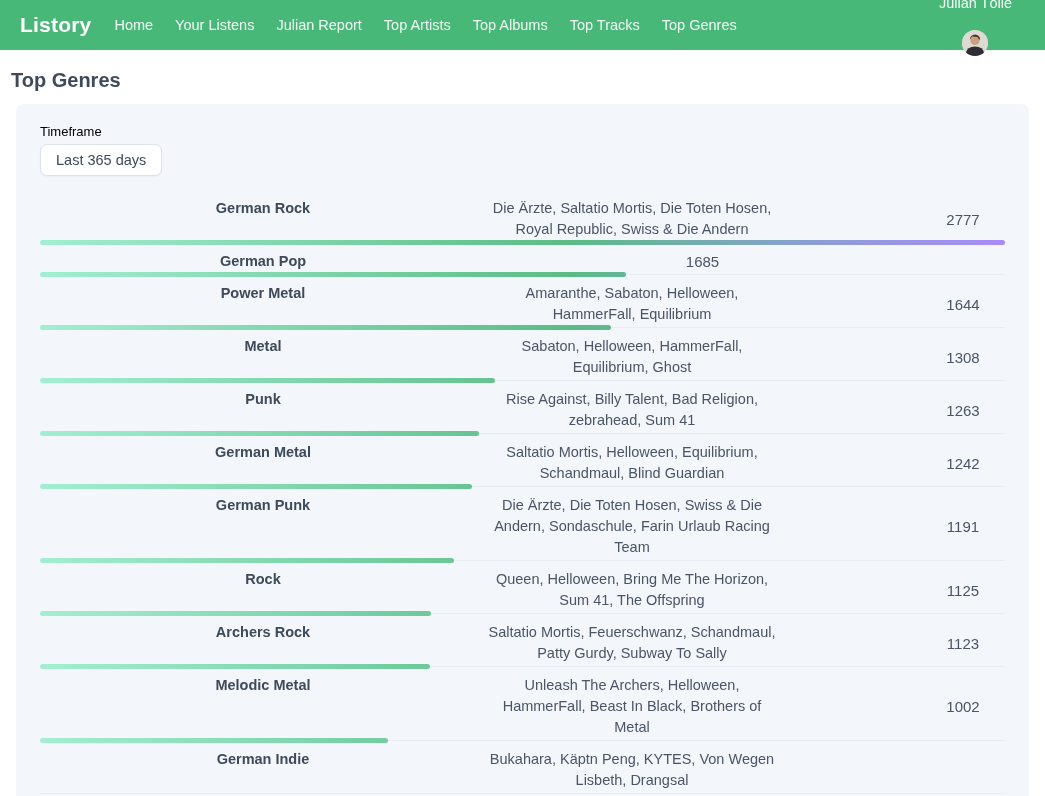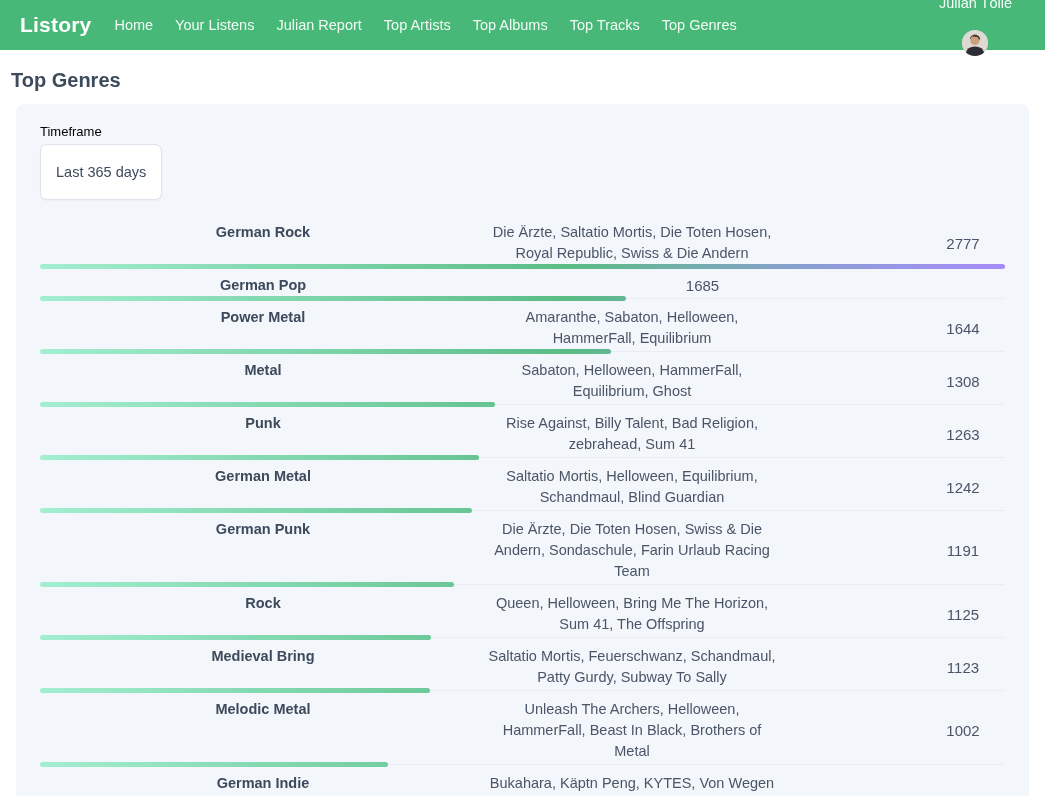--- a/index.html
+++ b/index.html
@@ -21,21 +21,21 @@
     background:#ddd8d1; display:block; }
 
   
   .page-title { margin:19px 0 12px 11px; font-size:20px; font-weight:600;
     color:#3D4A5C; }
   .card { margin:0 16px; background:#F3F6FA; border-radius:8px;
     padding:20px 24px 40px 24px; min-height:720px; }
 
   .filter-label { font-size:13px; color:#000000; margin-bottom:5px; }
   .filter-btn { display:inline-block; background:#ffffff; border:1px solid #DDE3EA;
-    border-radius:7px; padding:19px 15px; font-size:14.5px; color:#3D4A5C;
+    border-radius:7px; padding:7px 15px; font-size:14.5px; color:#3D4A5C;
     font-family:"Liberation Sans", sans-serif; cursor:pointer;
     box-shadow:0 1px 2px rgba(0,0,0,.04); }
 
   
   .genres-table { margin-top:14px; }
   .genre-row { display:grid; grid-template-columns:444px 296px 1fr;
     padding:8px 0 2px 0; border-bottom:1px solid #E8EDF3; position:relative;text-align:center; }
   .genre-name { font-size:14.5px; font-weight:600; color:#3D4A5C;
     line-height:21px; padding-left:2px; }
   .genre-artists { font-size:14.5px; color:#4A5568; line-height:21px; }
@@ -129,21 +129,21 @@
   </div>
 
   <div class="genre-row">
     <div class="genre-name">Rock</div>
     <div class="genre-artists">Queen, Helloween, Bring Me The Horizon, Sum 41, The Offspring</div>
     <div class="genre-count">1125</div>
     <div class="genre-bar" style="width: 40.5113%; background-image: linear-gradient(90deg, rgb(163, 238, 209) 0%, rgb(90, 188, 133) 55%, rgb(142, 156, 217) 82%, rgb(167, 139, 250) 100%); background-size: 246.844% 100%;"></div>
   </div>
 
   <div class="genre-row">
-    <div class="genre-name">Medieval Bring</div>
+    <div class="genre-name">Archers Rock</div>
     <div class="genre-artists">Saltatio Mortis, Feuerschwanz, Schandmaul, Patty Gurdy, Subway To Sally</div>
     <div class="genre-count">1123</div>
     <div class="genre-bar" style="width: 40.4393%; background-image: linear-gradient(90deg, rgb(163, 238, 209) 0%, rgb(90, 188, 133) 55%, rgb(142, 156, 217) 82%, rgb(167, 139, 250) 100%); background-size: 247.284% 100%;"></div>
   </div>
 
   <div class="genre-row">
     <div class="genre-name">Melodic Metal</div>
     <div class="genre-artists">Unleash The Archers, Helloween, HammerFall, Beast In Black, Brothers of Metal</div>
     <div class="genre-count">1002</div>
     <div class="genre-bar" style="width: 36.0821%; background-image: linear-gradient(90deg, rgb(163, 238, 209) 0%, rgb(90, 188, 133) 55%, rgb(142, 156, 217) 82%, rgb(167, 139, 250) 100%); background-size: 277.146% 100%;"></div>

